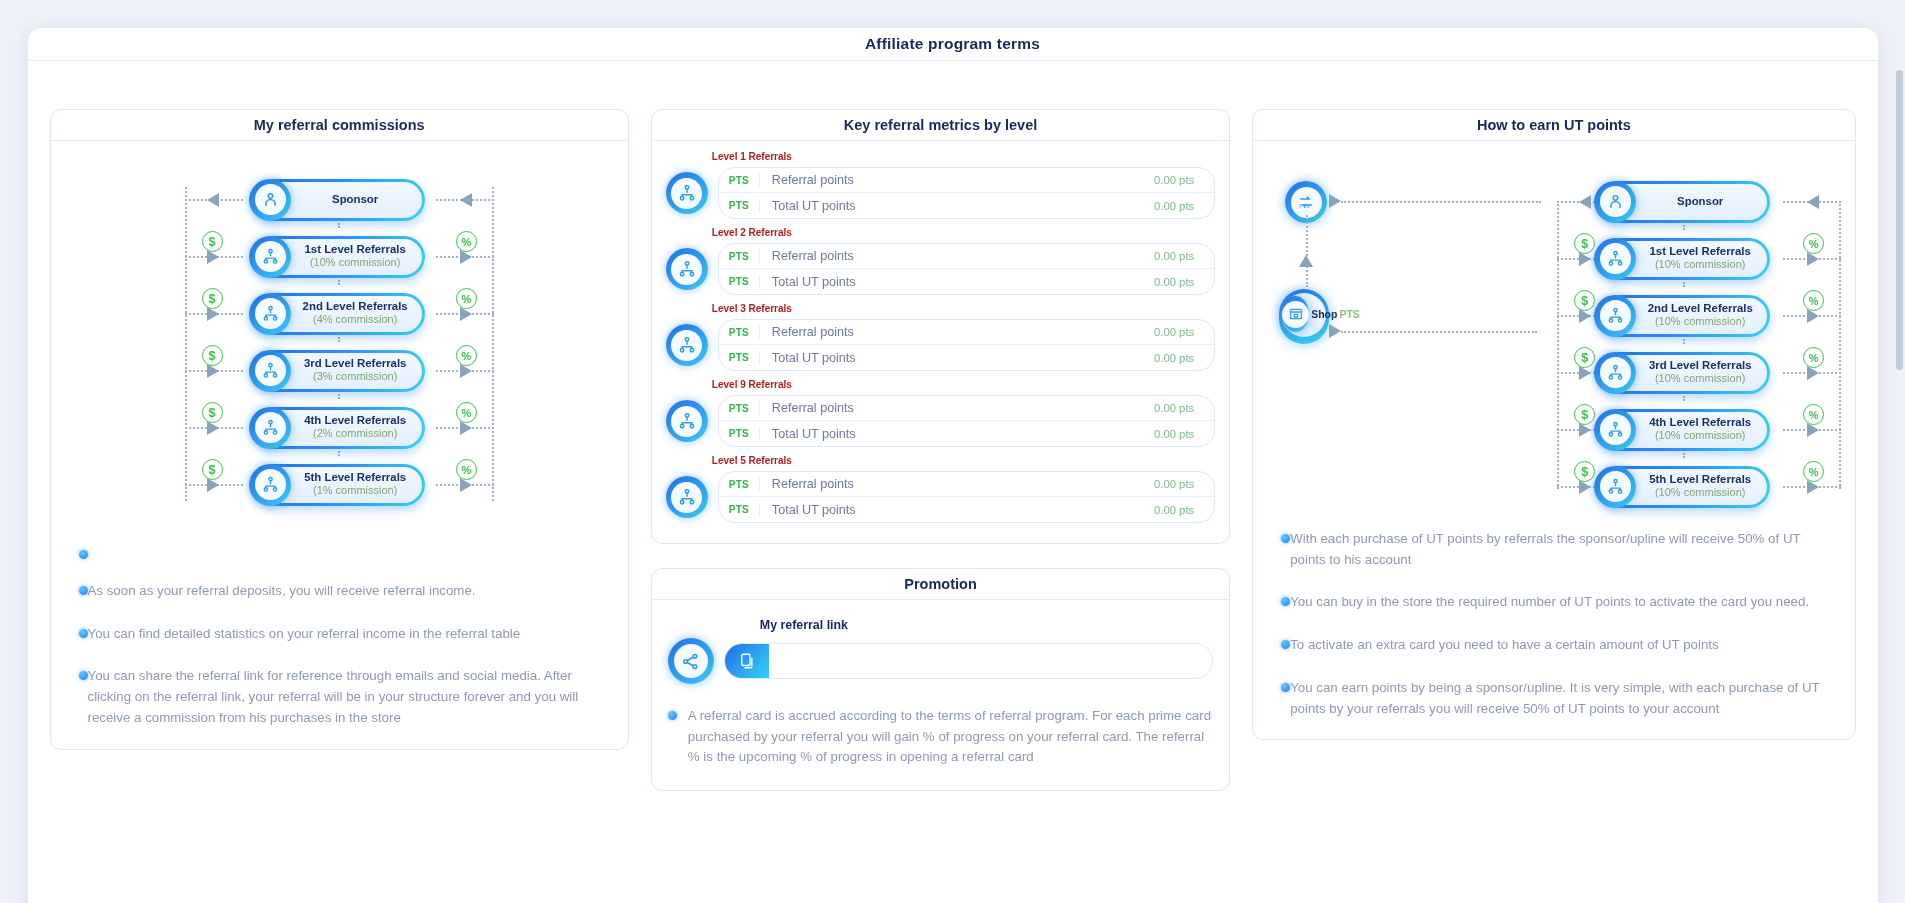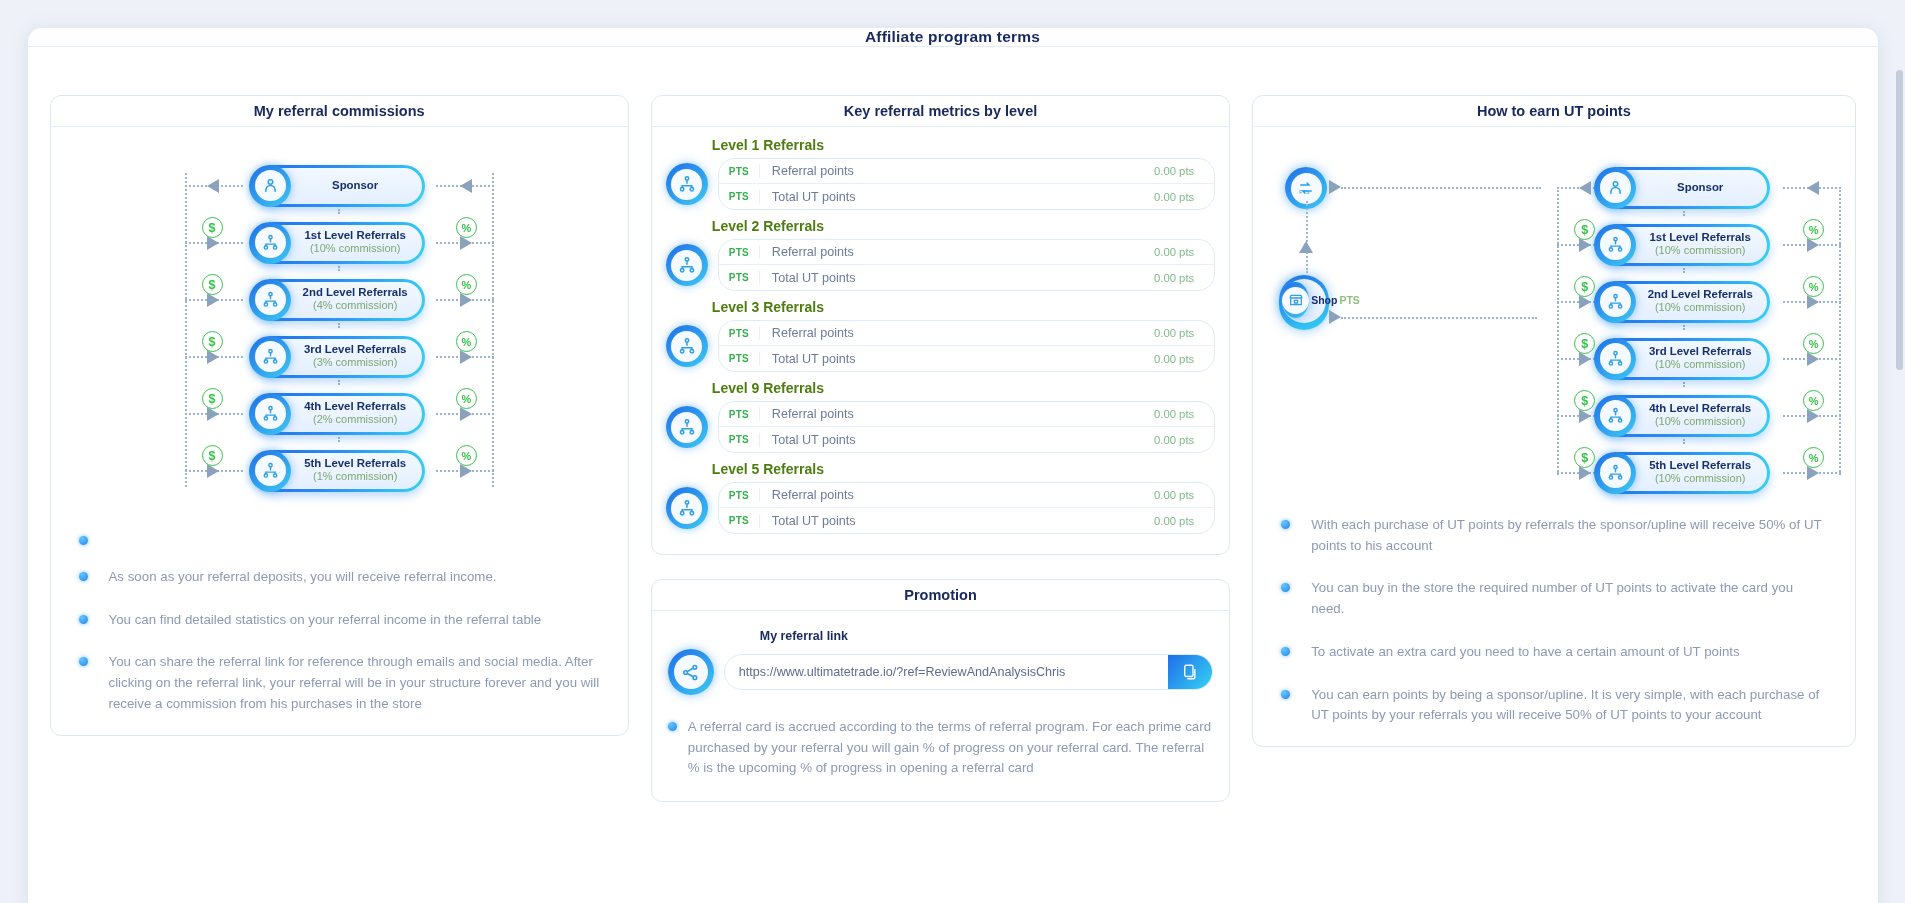--- a/index.html
+++ b/index.html
@@ -15,21 +15,21 @@
     position: relative;
     width: 1850px; height: 890px;
     margin-top: 28px;
     background: #ffffff;
     border-radius: 14px;
     box-shadow: 0 2px 18px rgba(120,140,180,.18);
     overflow: hidden;
   }
 
   .window-title {
-    height: 19px;
+    height: 33px;
     display: flex; align-items: center; justify-content: center;
     font-size: 15.5px; font-weight: 700; color: #17295e;
     letter-spacing: .2px;
     border-bottom: 1px solid #e3ecf7;
   }
 
   .columns {
     display: flex;
     gap: 22px;
     padding: 48px 22px 0 22px;
@@ -136,36 +136,36 @@
     color: #37c24a; font-size: 12.5px; font-weight: 700;
     display: flex; align-items: center; justify-content: center;
     z-index: 5;
   }
   .coin.left  { left: 135px; }
   .coin.right { right: 135px; font-size: 11px; }
 
   
   .bullets { padding: 18px 12px 4px 12px; }
   .bullet {
-    display: flex; gap: 21px; margin-bottom: 22px;
+    display: flex; gap: 0; margin-bottom: 22px;
     font-size: 13.3px; color: #8d9ab4; line-height: 1.56;
   }
   .bullet:last-child { margin-bottom: 0; }
   .dot {
     flex: none; margin-top: 5px;
     width: 9px; height: 9px; border-radius: 50%;
     background: radial-gradient(circle at 35% 30%, #63c8ff, #1f7ff0);
     box-shadow: 0 0 4px rgba(40,140,245,.6);
   }
 
   
   .metrics { padding: 10px 14px 12px 14px; }
   .metric-group { margin-bottom: 8px; }
   .metric-label {
-    font-size: 14px; font-weight: 700; color: #4d7c0f;
+    font-size: 10px; font-weight: 700; color: #b91c1c;
     margin: 0 0 5px 46px;
   }
   .metric-rowwrap { display: flex; align-items: center; gap: 10px; }
   .metric-avatar {
     flex: none;
     width: 42px; height: 42px; border-radius: 50%;
     background: linear-gradient(140deg,#1f6fe8,#3ec9f4);
     display: flex; align-items: center; justify-content: center;
     box-shadow: 0 0 9px rgba(50,150,240,.5);
   }
@@ -651,21 +651,20 @@
               <div class="disc">
                 <svg viewBox="0 0 24 24" fill="none" stroke="#2f9ee8" stroke-width="2" stroke-linecap="round">
                   <circle cx="17.5" cy="5.5" r="2.3"></circle>
                     <circle cx="5.8" cy="12" r="2.3"></circle>
                     <circle cx="17.5" cy="18.5" r="2.3"></circle>
                   <path d="M8 10.7l7.3-4M8 13.3l7.3 4"></path>
                 </svg>
               </div>
             </div>
             <div class="link-field">
-              <input class="link-input" value="https://www.ultimatetrade.io/?ref=ReviewAndAnalysisChris" style="">
               <button class="copy-btn">
                 <svg viewBox="0 0 24 24" fill="none" stroke="#ffffff" stroke-width="1.8" stroke-linejoin="round">
                   <rect x="5" y="3" width="11" height="15" rx="2"></rect>
                     <path d="M8.5 21h8a2 2 0 002-2V8"></path>
                 </svg>
               </button>
             </div>
           </div>
           <div class="promo-note">
             <span class="dot"></span>

